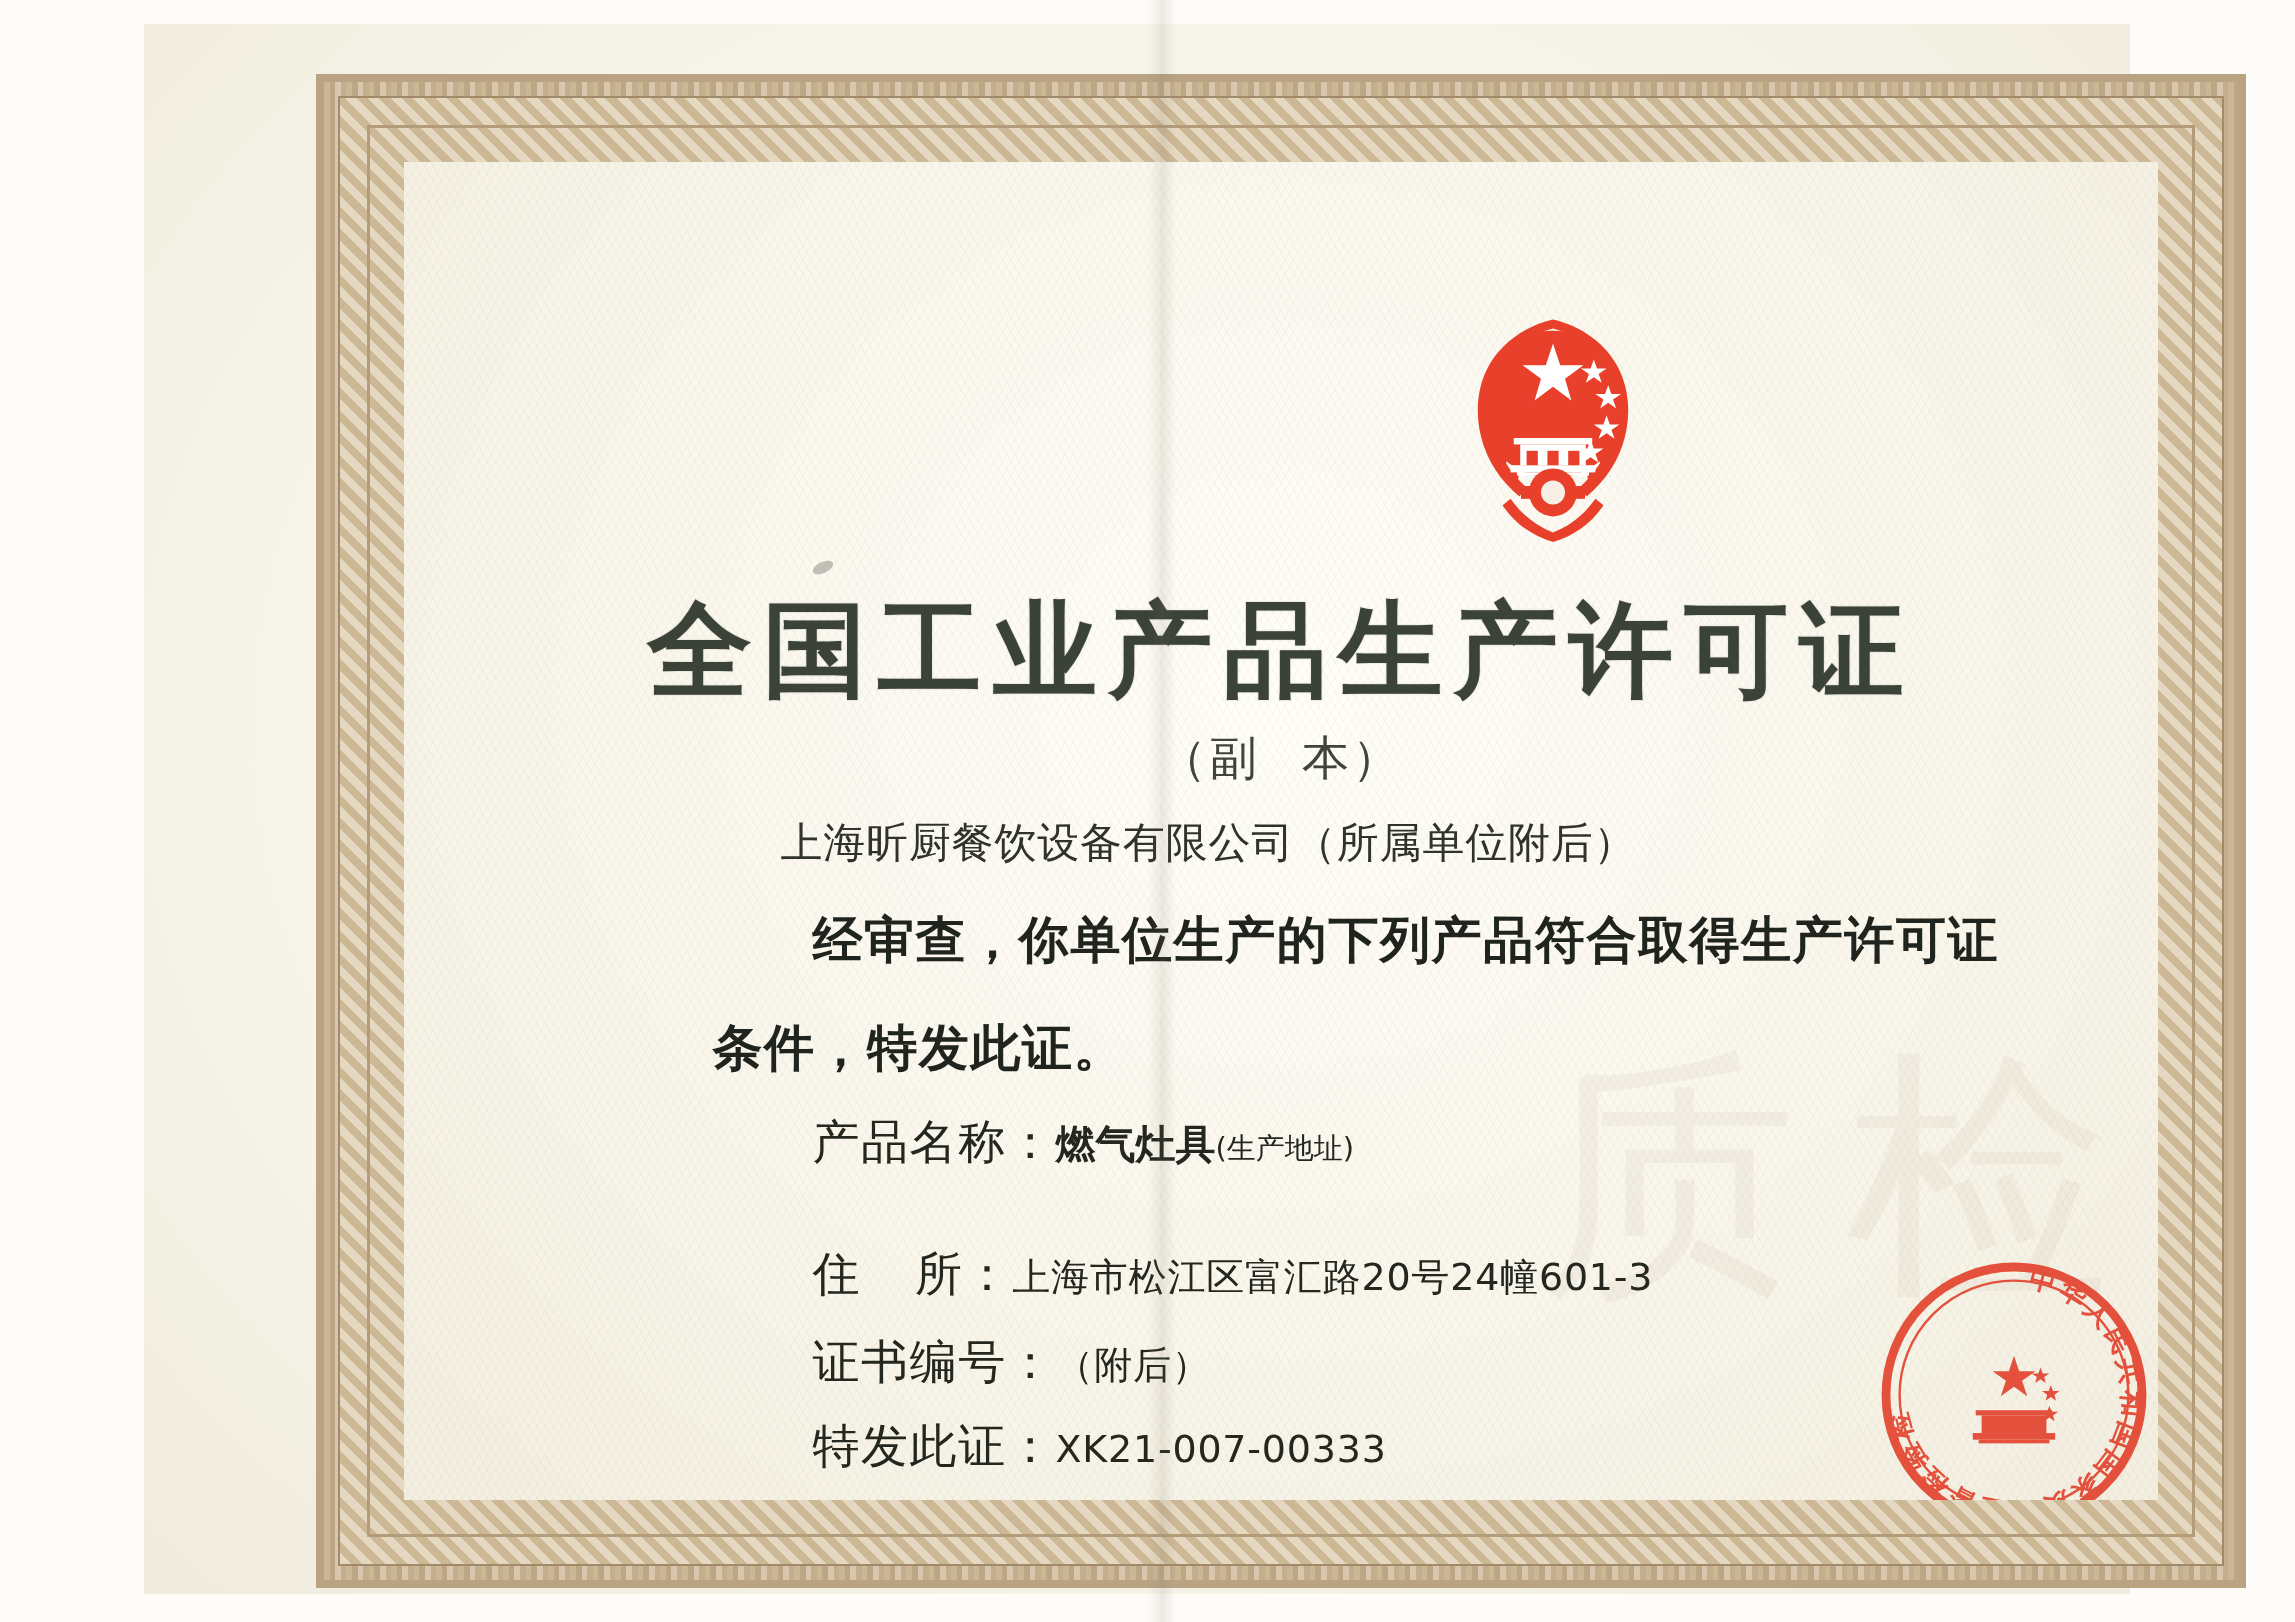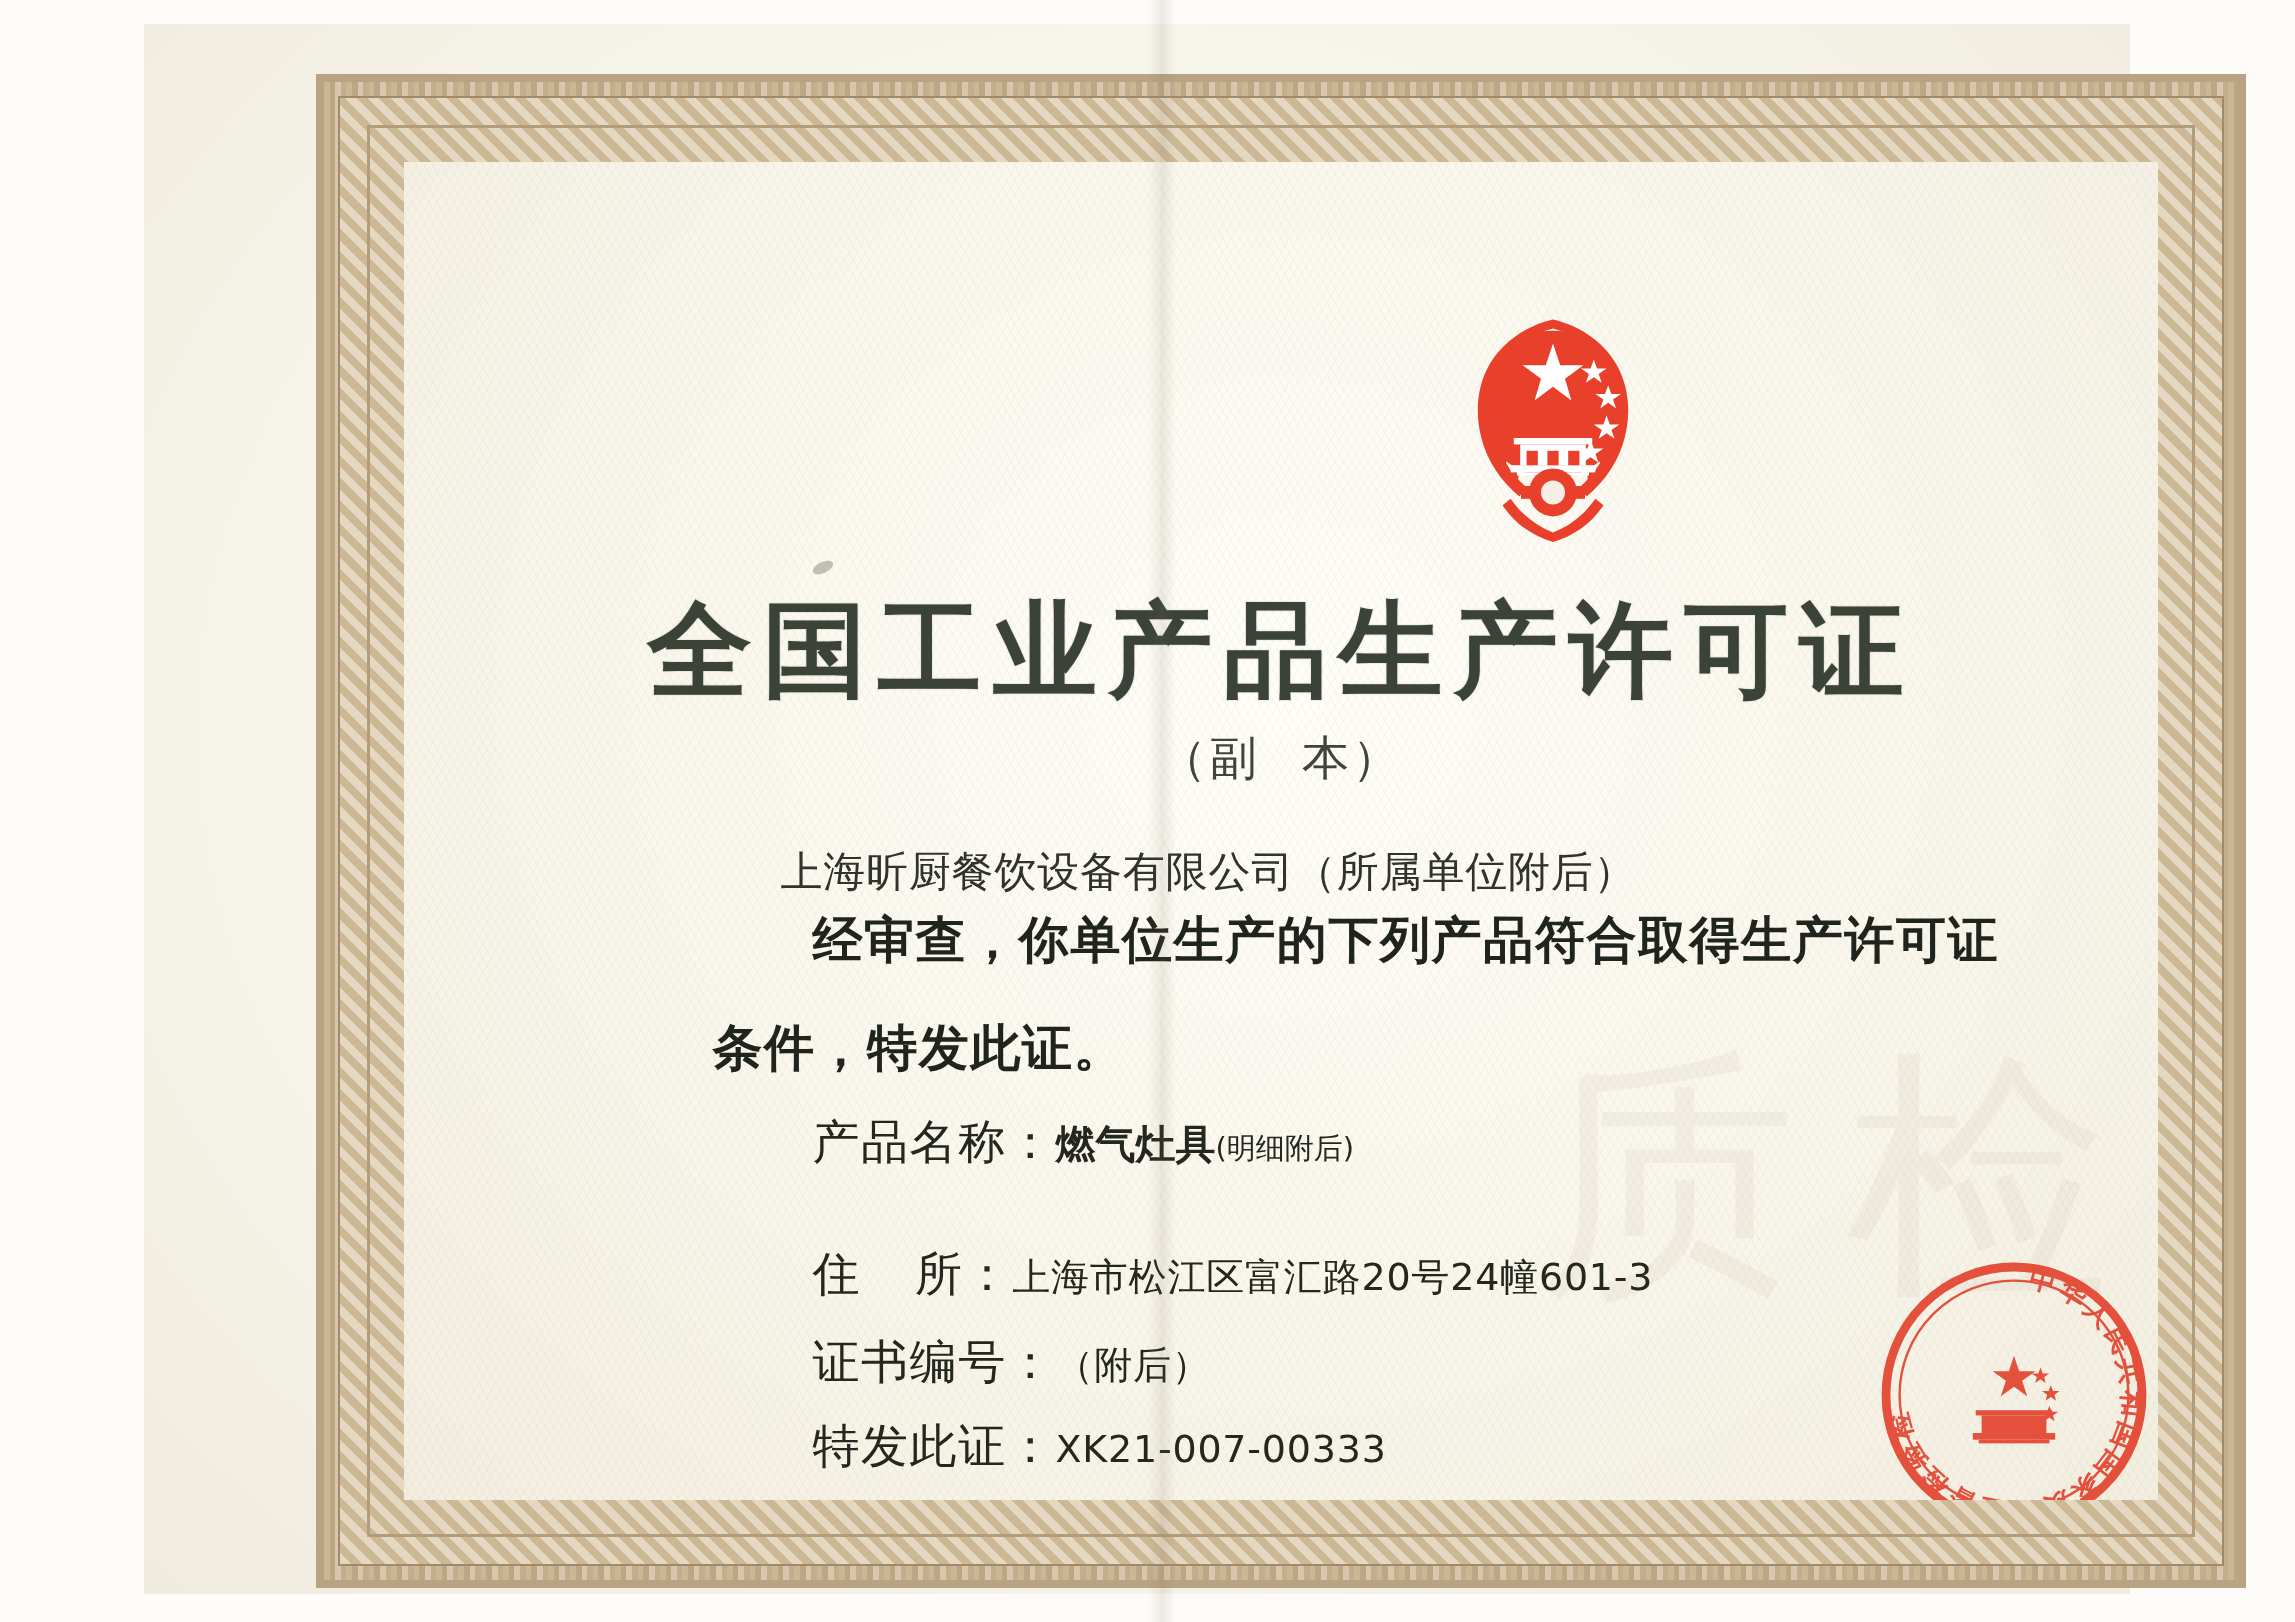--- a/index.html
+++ b/index.html
@@ -152,21 +152,21 @@
     font-family: "DejaVu Sans", sans-serif;
     font-size: 47px;
     letter-spacing: 3.2px;
     color: #3f453c;
   }
   .subtitle .sp { display: inline-block; width: 42px; }
 
   .company {
     position: absolute;
     left: 376px;
-    top: 682px;
+    top: 653px;
     font-family: Liberation Serif, serif;
     font-size: 42px;
     letter-spacing: 0.8px;
     color: #2f332c;
     text-align: right;
   }
 
   .body-1 {
     position: absolute;
     left: 408px;
@@ -314,21 +314,21 @@
             <div class="subtitle">
               <span>（副</span><span class="sp"></span><span>本）</span>
             </div>
 
             <div class="company">上海昕厨餐饮设备有限公司（所属单位附后）</div>
 
             <div class="body-1">经审查，你单位生产的下列产品符合取得生产许可证</div>
             <div class="body-2">条件，特发此证。</div>
 
             <div class="row r-product">
-              <span class="label">产品名称：</span><span class="value-bold">燃气灶具</span><span class="small">(明细附后)</span>
+              <span class="label">产品名称：</span><span class="value-bold">燃气灶具</span><span class="small">(生产地址)</span>
             </div>
 
             <div class="row r-address">
               <span class="label">住</span><span class="gap-w"></span><span class="label">所：</span><span class="value">上海市松江区富汇路20号24幢601-3</span>
             </div>
 
             <div class="row r-factory">
               <span class="label">证书编号：</span><span class="value">（附后）</span>
             </div>
 

